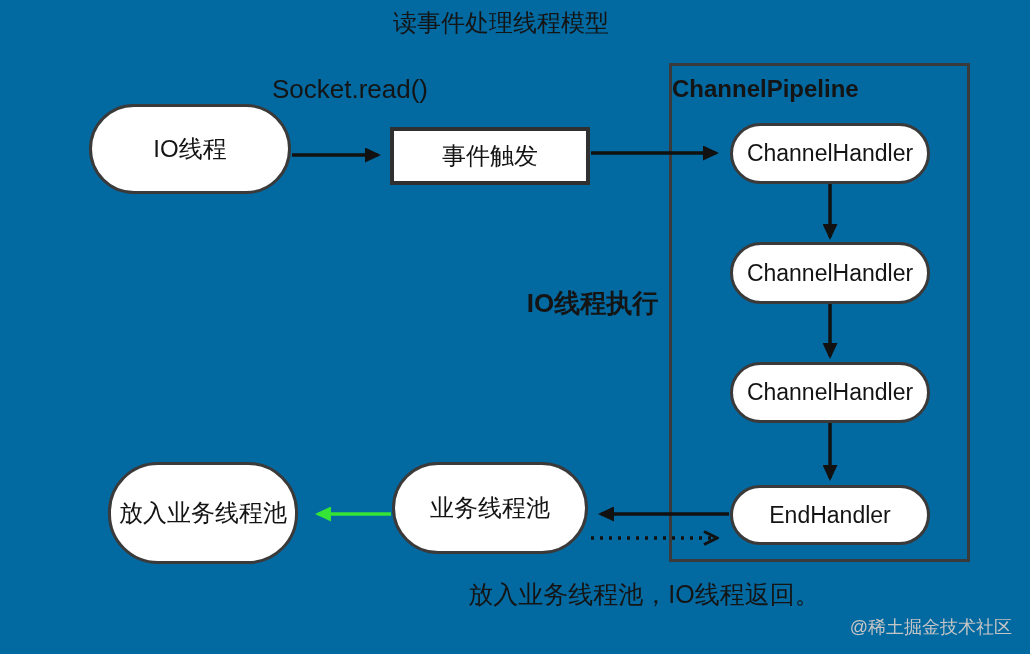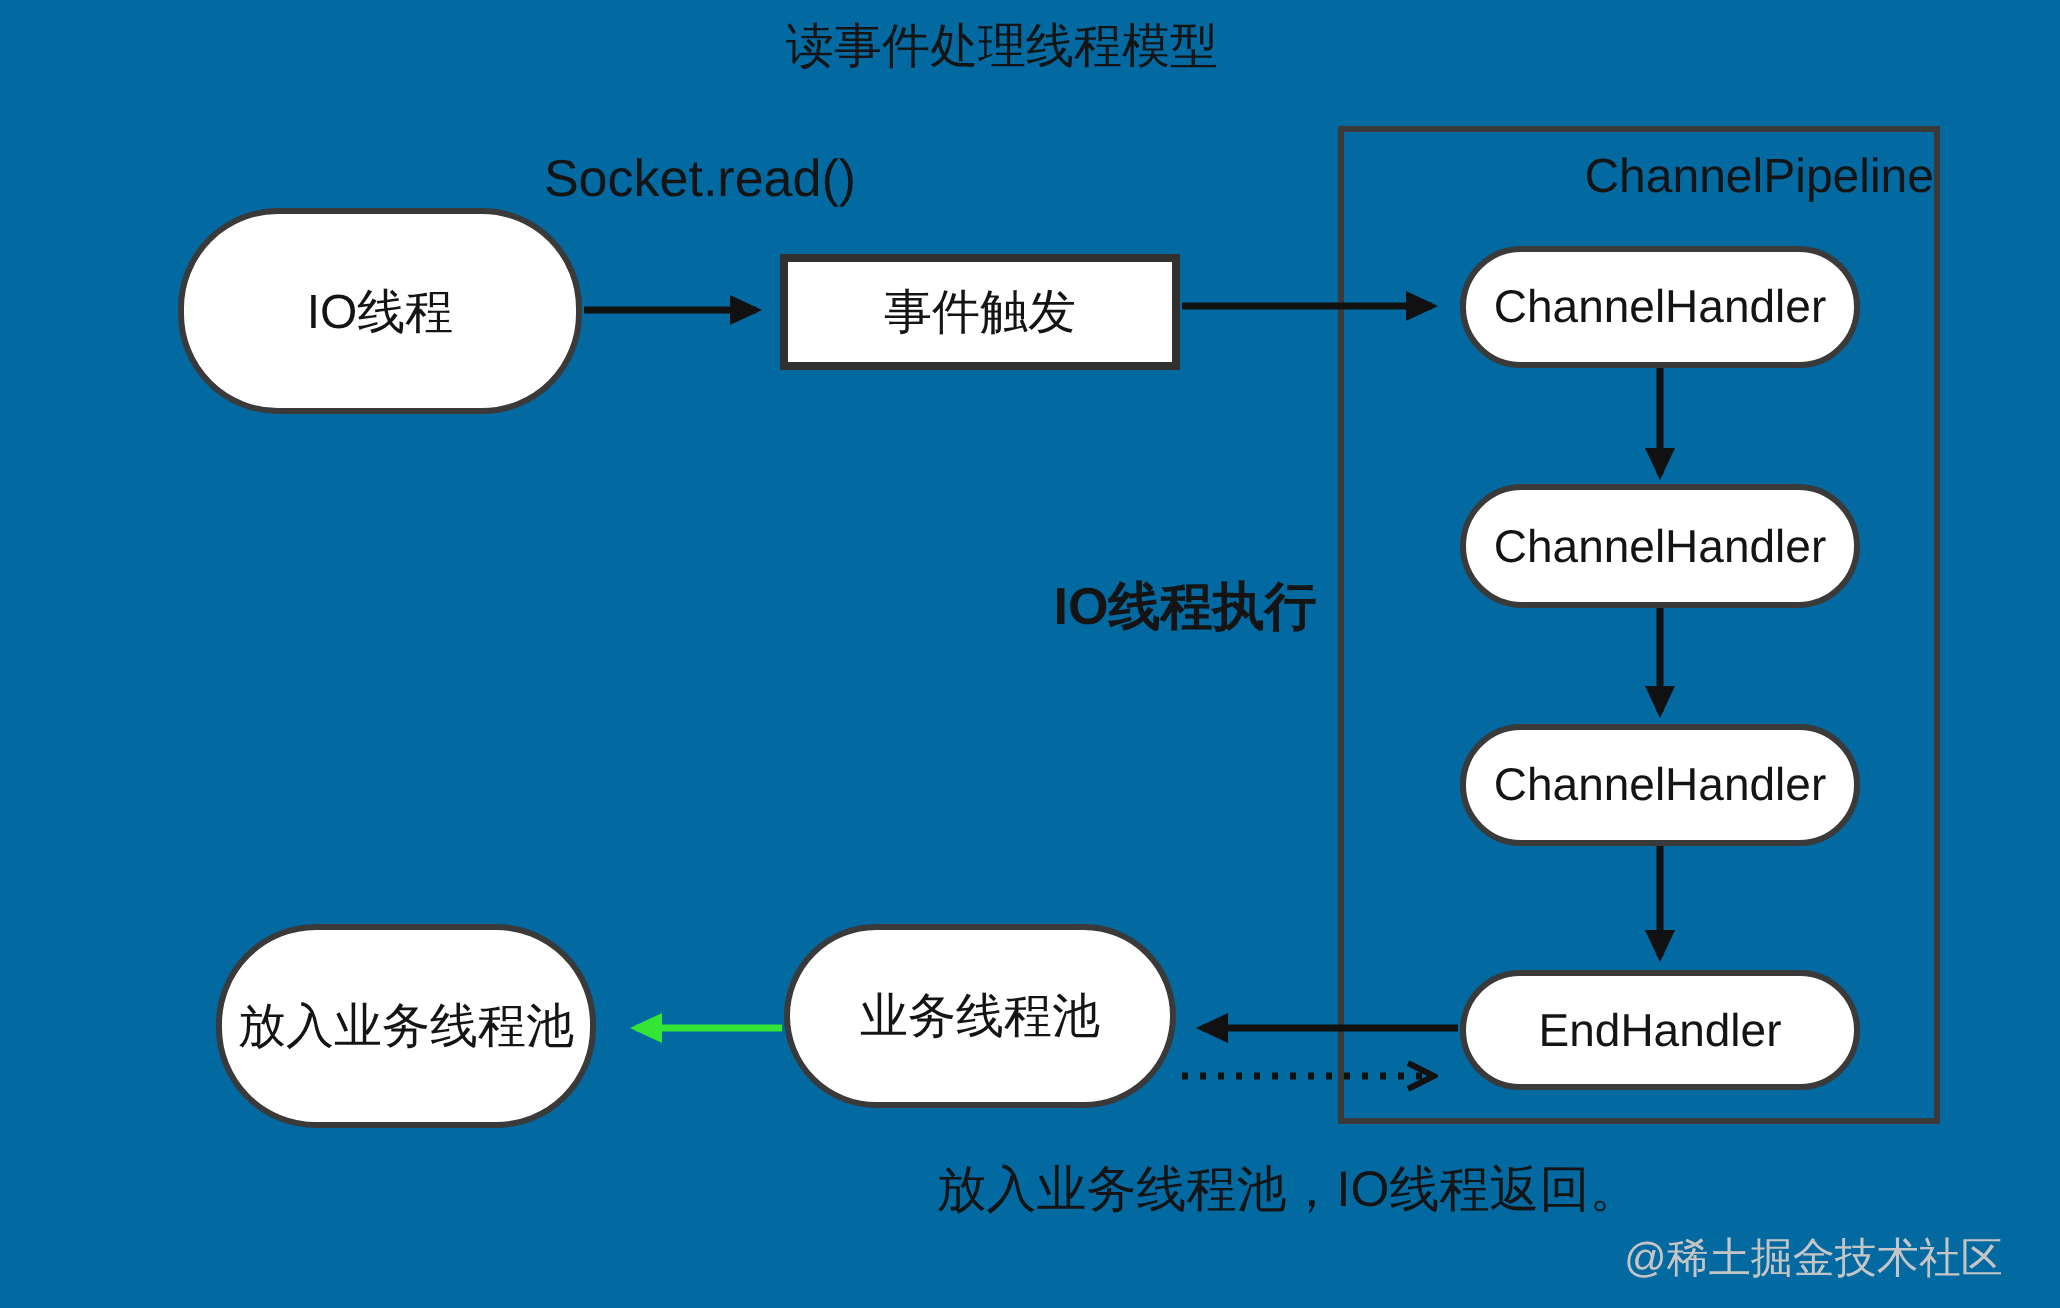--- a/index.html
+++ b/index.html
@@ -36,33 +36,34 @@
     position:absolute;
     border:3px solid #3a3a3a;
     box-sizing:border-box;
     background:transparent;
     z-index:1;
   }
   .pipeline-title{
     position:absolute;
     left:0;right:0;
     top:9px;
-    text-align:right;
+    text-align:left;
     font-size:24px;
     color:#141414;
+    font-weight:bold;
   }
   #arrows{position:absolute;left:0;top:0;z-index:3;pointer-events:none;}
   .title{font-size:24px;}
   .annot{font-size:26px;}
   .annot-big{font-size:26px;font-weight:bold;}
   .note{font-size:25px;}
   .watermark{
     position:absolute;
-    font-size:21px;
-    text-align:left;
+    font-size:18px;
+    text-align:right;
   }
 </style>
 </head>
 <body>
 
 <div id="canvas">
 
   <svg id="arrows" width="1030" height="654" viewBox="0 0 1030 654">
     <defs>
       <marker id="ah-black" markerUnits="userSpaceOnUse" markerWidth="17" markerHeight="15" refX="13" refY="7.5" orient="auto">
@@ -82,21 +83,21 @@
     <line x1="830" y1="423" x2="830" y2="478" stroke="#111" stroke-width="3.5" marker-end="url(#ah-black)"></line>
     <line x1="729" y1="514" x2="601" y2="514" stroke="#111" stroke-width="3.5" marker-end="url(#ah-black)"></line>
     <line x1="591" y1="538" x2="716" y2="538" stroke="#111" stroke-width="3.5" stroke-dasharray="3 6" marker-end="url(#ah-open)"></line>
     <line x1="391" y1="514" x2="318" y2="514" stroke="#35e535" stroke-width="3.5" marker-end="url(#ah-green)"></line>
   </svg>
 
   <div class="txt title" style="left:301px;top:7px;width:400px;">读事件处理线程模型</div>
 
   <div class="txt annot" style="left:250px;top:74px;width:200px;">Socket.read()</div>
 
-  <div class="node stadium-big" style="left:89px;top:104px;width:202px;height:103px;">
+  <div class="node stadium-big" style="left:89px;top:104px;width:202px;height:90px;">
     <span>IO线程</span>
   </div>
 
   <div class="node rect" style="left:390px;top:127px;width:200px;height:58px;">
     <span>事件触发</span>
   </div>
 
   <div class="pipeline" style="left:669px;top:63px;width:301px;height:499px;">
     <div class="pipeline-title">ChannelPipeline</div>
   </div>

